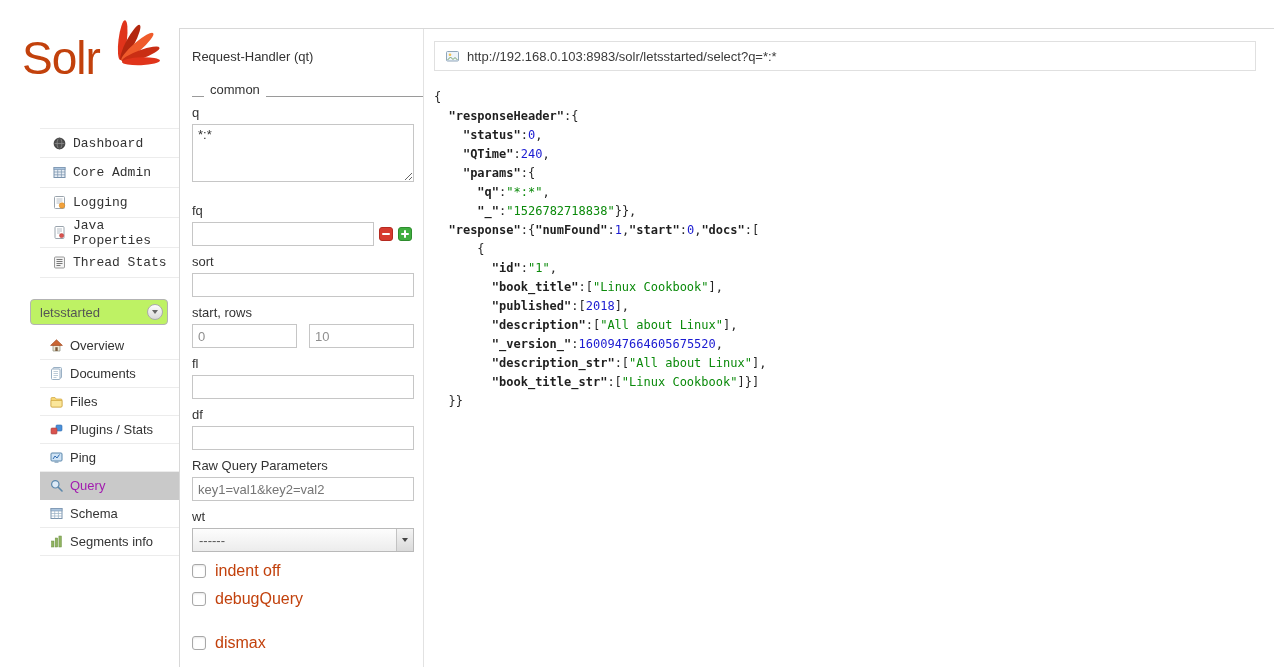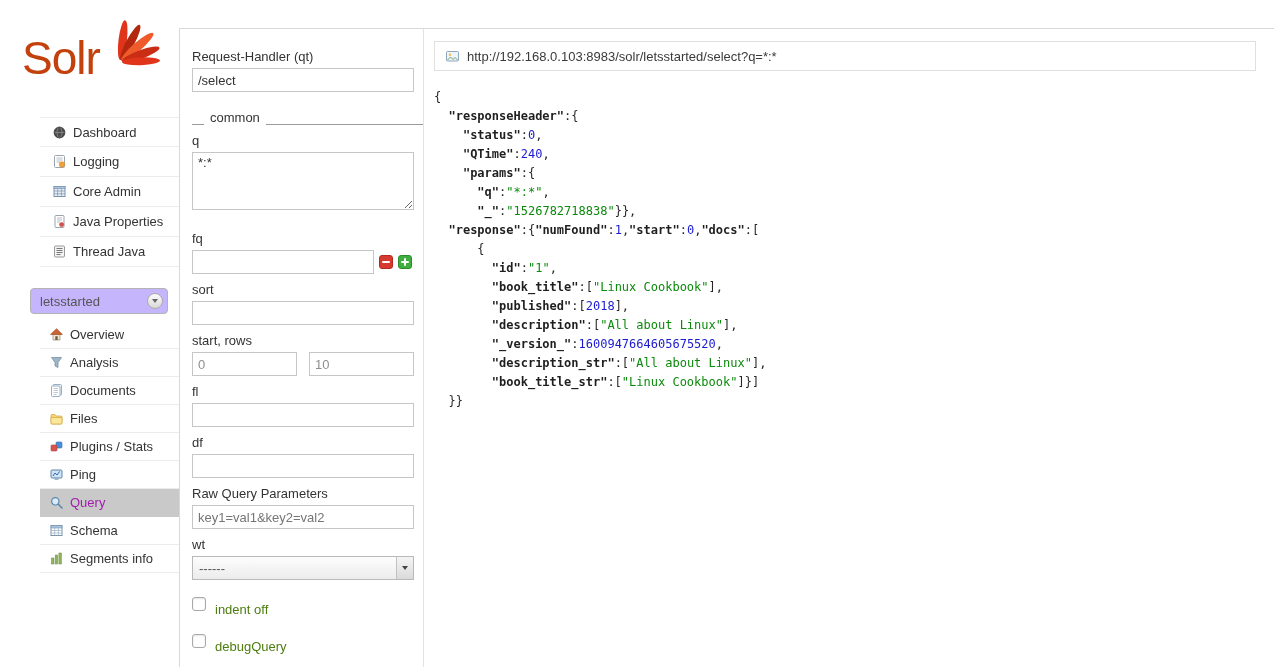--- a/index.html
+++ b/index.html
@@ -8,33 +8,33 @@
     width:1274px; height:667px; position:relative; overflow:hidden;
     background:#ffffff; color:#333;
     font-family:"Liberation Sans", sans-serif; font-size:13px;
   }
   
   #sidebar { position:absolute; left:0; top:0; width:179px; height:667px; background:#fff; }
   #logo { position:relative; margin:24px 0 0 22px; width:150px; height:72px; cursor:pointer; }
   #logo-text { font-size:46px; color:#c2410c; letter-spacing:-1px; line-height:68px; }
   #logo-flare { position:absolute; right:2px; top:-12px; }
   ul.menu { list-style:none; margin:0 0 0 40px; padding:0; }
-  #main-menu { margin-top:21px; }
+  #main-menu { margin-top:32px;font-family:Liberation Mono, monospace; }
   .menu-item {
     display:flex; align-items:center; gap:7px; height:30px; padding-left:12px;
     border-bottom:1px solid #ececec; cursor:pointer; color:#333;
   }
   #main-menu .menu-item:first-child { border-top:1px solid #ececec; }
   #core-menu .menu-item { height:28px; padding-left:9px; }
   .menu-item.active { background:#c9c9c9; color:#a21caf; border-bottom-color:#c9c9c9; }
   .icon { display:inline-flex; width:14px; height:14px; align-items:center; justify-content:center; flex:0 0 auto; }
   .icon svg { display:block; }
   #core-selector {
     margin:21px 0 7px 30px; width:138px; height:26px; border:1px solid #b3b3b3; border-radius:4px;
-    background:#c4b5fd; display:flex; align-items:center; padding:0 4px 0 9px; color:#555; cursor:pointer;
+    background:#bef264; display:flex; align-items:center; padding:0 4px 0 9px; color:#555; cursor:pointer;
   }
   .dd-btn {
     margin-left:auto; width:16px; height:16px; border-radius:50%;
     background:linear-gradient(#fcfcfc,#d9d9d9); border:1px solid #ababab;
     display:flex; align-items:center; justify-content:center; cursor:pointer;
   }
   .dd-btn::after { content:""; border-left:3px solid transparent; border-right:3px solid transparent; border-top:4px solid #666; }
   
   #content { position:absolute; left:179px; top:28px; right:0; bottom:0; border-top:1px solid #d8d8d8; border-left:1px solid #d8d8d8; background:#fff; }
   #query-form { position:absolute; left:12px; top:0; width:232px; padding-top:12px; }
@@ -63,21 +63,21 @@
     width:222px; height:24px; border:1px solid #b9b9b9; background:linear-gradient(#fdfdfd,#ececec);
     display:flex; align-items:center; padding-left:6px; color:#555; cursor:pointer;
   }
   .sel-arrow { margin-left:auto; width:17px; height:100%; border-left:1px solid #c2c2c2;
     background:linear-gradient(#f4f4f4,#dadada); display:flex; align-items:center; justify-content:center; }
   .sel-arrow::after { content:""; border-left:3.5px solid transparent; border-right:3.5px solid transparent; border-top:4px solid #444; }
   .cb-row { display:flex; align-items:center; gap:9px; margin-top:10px; }
   .cb-row.big-gap { margin-top:26px; }
   .checkbox { width:14px; height:14px; border:1px solid #a8a8a8; border-radius:3px; background:#fff;
     box-shadow:inset 0 1px 2px rgba(0,0,0,0.10); cursor:pointer; flex:0 0 auto; }
-  .cb-label { font-size:13px; color:#4d7c0f;margin-top:12px; }
+  .cb-label { font-size:16px; color:#c2410c; }
   
   #result-pane { position:absolute; left:243px; top:0; right:0; bottom:0; border-left:1px solid #e2e2e2; padding:12px 18px 0 10px; }
   #url-bar { height:30px; border:1px solid #e0e0e0; display:flex; align-items:center; gap:8px; padding:8px 10px; background:#fff; }
   #result-url { color:#3a3a3a; text-decoration:none; font-size:13px; cursor:pointer; }
   #json-output { margin-top:17px; font-family:"DejaVu Sans Mono", monospace; font-size:12px; line-height:19px; white-space:pre; color:#262626; }
   .tok-k { font-weight:bold; color:#1f1f1f; }
   .tok-s { color:#0b8a0b; }
   .tok-n { color:#1a1ad1; }
   .tok-p { color:#262626; }
 </style>
@@ -108,55 +108,55 @@
               <ellipse cx="6.5" cy="6.5" rx="2.4" ry="5.4" fill="none" stroke="#8a8a8a" stroke-width="0.8"></ellipse>
               <path d="M1.2 6.5h10.6" stroke="#8a8a8a" stroke-width="0.8"></path>
               <circle cx="6.5" cy="6.5" r="5.4" fill="none" stroke="#333" stroke-width="0.8"></circle>
             </svg>
           </span>
           <span class="menu-label">Dashboard</span>
         </li>
         <li class="menu-item">
           <span class="icon">
             <svg width="13" height="13" viewBox="0 0 13 13">
+              <rect x="1" y="1.5" width="11" height="10" fill="#e8eef5" stroke="#7a93ad"></rect>
+              <rect x="1" y="1.5" width="11" height="2.2" fill="#aac4de" stroke="#7a93ad" stroke-width="0.6"></rect>
+              <path d="M1 6h11M1 8.8h11M4.7 3.7v7.8M8.4 3.7v7.8" stroke="#7a93ad" stroke-width="0.7"></path>
+            </svg>
+          </span>
+          <span class="menu-label">Core Admin</span>
+        </li>
+        <li class="menu-item">
+          <span class="icon">
+            <svg width="13" height="13" viewBox="0 0 13 13">
               <rect x="1.5" y="0.5" width="10" height="12" rx="1" fill="#fff" stroke="#9aa4ad"></rect>
               <path d="M3.5 3h6M3.5 5h6M3.5 7h4" stroke="#b6bec6" stroke-width="1"></path>
               <circle cx="9" cy="9.5" r="2.7" fill="#f2a13c" stroke="#d78a1f" stroke-width="0.6"></circle>
             </svg>
           </span>
           <span class="menu-label">Logging</span>
         </li>
         <li class="menu-item">
           <span class="icon">
             <svg width="13" height="13" viewBox="0 0 13 13">
-              <rect x="1" y="1.5" width="11" height="10" fill="#e8eef5" stroke="#7a93ad"></rect>
-              <rect x="1" y="1.5" width="11" height="2.2" fill="#aac4de" stroke="#7a93ad" stroke-width="0.6"></rect>
-              <path d="M1 6h11M1 8.8h11M4.7 3.7v7.8M8.4 3.7v7.8" stroke="#7a93ad" stroke-width="0.7"></path>
-            </svg>
-          </span>
-          <span class="menu-label">Core Admin</span>
-        </li>
-        <li class="menu-item">
-          <span class="icon">
-            <svg width="13" height="13" viewBox="0 0 13 13">
               <rect x="2" y="0.5" width="9" height="12" rx="1" fill="#fff" stroke="#9aa4ad"></rect>
               <path d="M4 3h5M4 5h5M4 7h3" stroke="#b6bec6" stroke-width="1"></path>
               <circle cx="8.6" cy="9.6" r="2.1" fill="#d9534f" stroke="#b23a37" stroke-width="0.5"></circle>
             </svg>
           </span>
           <span class="menu-label">Java Properties</span>
         </li>
         <li class="menu-item">
           <span class="icon">
             <svg width="13" height="13" viewBox="0 0 13 13">
               <rect x="1.5" y="1" width="10" height="11" rx="1" fill="#f4f4f4" stroke="#999"></rect>
               <path d="M3.5 3.5h6M3.5 5.5h6M3.5 7.5h6M3.5 9.5h4" stroke="#777" stroke-width="1"></path>
             </svg>
           </span>
-          <span class="menu-label">Thread Java</span>
+          <span class="menu-label">Thread Stats</span>
         </li>
       </ul>
 
     <div id="core-selector">
       <span>letsstarted</span>
       <span class="dd-btn"></span>
     </div>
 
     <ul id="core-menu" class="menu">
         <li class="menu-item">
@@ -165,28 +165,20 @@
               <path d="M3 6h7v6H3z" fill="#efe7d3" stroke="#8a8a7a" stroke-width="0.7"></path>
               <path d="M6.5 0.8L12.4 6.4H0.6z" fill="#cc6633" stroke="#a54d24" stroke-width="0.7"></path>
               <rect x="5.3" y="8.2" width="2.4" height="3.8" fill="#7a5c3e"></rect>
             </svg>
           </span>
           <span class="menu-label">Overview</span>
         </li>
         <li class="menu-item">
           <span class="icon">
             <svg width="13" height="13" viewBox="0 0 13 13">
-              <path d="M1.5 1.5h10L8 6.5v5L5 10V6.5z" fill="#9fb6c9" stroke="#6b859c" stroke-width="0.7"></path>
-            </svg>
-          </span>
-          <span class="menu-label">Analysis</span>
-        </li>
-        <li class="menu-item">
-          <span class="icon">
-            <svg width="13" height="13" viewBox="0 0 13 13">
               <rect x="3" y="0.5" width="8.5" height="10.5" rx="1" fill="#eef4fa" stroke="#9ab0c4"></rect>
               <rect x="1.5" y="2" width="8.5" height="10.5" rx="1" fill="#fff" stroke="#9ab0c4"></rect>
               <path d="M3.5 4.5h4.5M3.5 6.5h4.5M3.5 8.5h4.5M3.5 10.5h3" stroke="#b6c6d4" stroke-width="0.9"></path>
             </svg>
           </span>
           <span class="menu-label">Documents</span>
         </li>
         <li class="menu-item">
           <span class="icon">
             <svg width="13" height="13" viewBox="0 0 13 13">
@@ -244,21 +236,20 @@
           </span>
           <span class="menu-label">Segments info</span>
         </li>
       </ul>
   </aside>
 
   <main id="content">
 
     <section id="query-form">
       <label class="f-label" style="margin-top:8px">Request-Handler (qt)</label>
-      <input class="f-input" value="/select" style="">
 
       <div class="legend">
         <span>common</span>
       </div>
 
       <label class="f-label">q</label>
       <textarea class="f-input f-textarea" style="">*:*</textarea>
 
       <label class="f-label gap">fq</label>
       <div class="fq-row">

